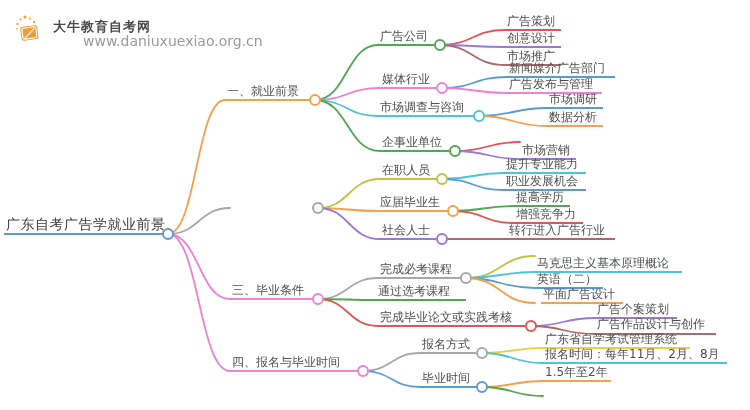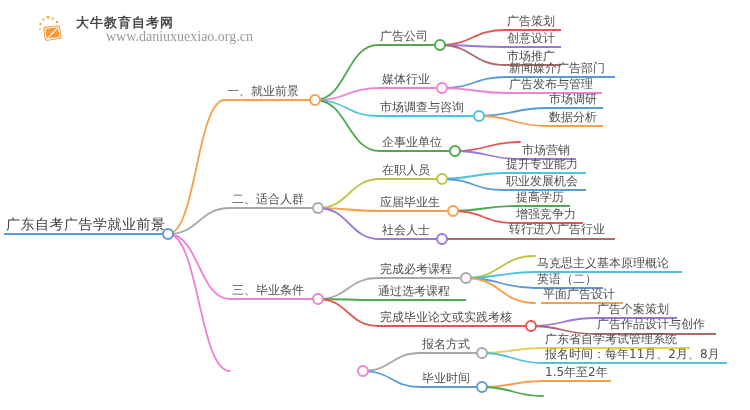--- a/index.html
+++ b/index.html
@@ -10,21 +10,21 @@
   #edges{position:absolute;left:0;top:0;width:750px;height:410px;}
   .node{
     position:absolute;height:15px;line-height:14px;font-size:12px;color:#4f4f4f;
     border-bottom:2px solid #701a75;white-space:nowrap;padding-left:2px;cursor:pointer;
   }
   .node.root{font-size:14px;color:#3d3d3d;height:17px;line-height:16px;letter-spacing:.5px;}
   .knob{
     position:absolute;width:8px;height:8px;border-radius:50%;
     background:#fff;border:2px solid #999;cursor:pointer;
   }
-  #logo{position:absolute;left:38px;top:14px;display:flex;align-items:flex-start;cursor:pointer;font-family:Liberation Serif, serif;}
+  #logo{position:absolute;left:15px;top:14px;display:flex;align-items:center;cursor:pointer;}
   #logo-text{margin-left:6px;}
   #logo-title{font-size:13px;font-weight:bold;color:#4a4a4a;letter-spacing:1px;line-height:17px;}
   #logo-url{font-size:14px;color:#9a9a9a;line-height:12px;margin-left:30px;}
 </style>
 </head>
 <body>
 
 <div id="stage">
   <svg id="edges" xmlns="http://www.w3.org/2000/svg">
       <path d="M 168 234 C 196.5 234, 196.5 100, 225 100" fill="none" stroke="#F5A04B" stroke-width="1.8" stroke-linecap="round"></path>
@@ -106,45 +106,45 @@
     <div class="knob" style="left: 436px; top: 82px; border-color: rgb(238, 130, 212);"></div>
     <div class="node" style="left: 507px; top: 61px; width: 106px; border-bottom-color: rgb(91, 155, 213);">新闻媒介广告部门</div>
     <div class="node" style="left: 507px; top: 77px; width: 93px; border-bottom-color: rgb(238, 130, 212);">广告发布与管理</div>
     <div class="node" style="left: 378px; top: 100px; width: 93px; border-bottom-color: rgb(78, 195, 219);">市场调查与咨询</div>
     <div class="knob" style="left: 473px; top: 110px; border-color: rgb(78, 195, 219);"></div>
     <div class="node" style="left: 547px; top: 92px; width: 54px; border-bottom-color: rgb(91, 155, 213);">市场调研</div>
     <div class="node" style="left: 547px; top: 110px; width: 54px; border-bottom-color: rgb(245, 160, 75);">数据分析</div>
     <div class="node" style="left: 380px; top: 135px; width: 67px; border-bottom-color: rgb(82, 168, 82);">企事业单位</div>
     <div class="knob" style="left: 449px; top: 145px; border-color: rgb(82, 168, 82);"></div>
     <div class="node" style="left: 520px; top: 143px; width: 54px; border-bottom-color: rgb(152, 120, 216);">市场营销</div>
-    <div class="node" style="left: 230px; top: 192px; width: 80px; border-bottom-color: rgb(168, 168, 168);">二、适合人群</div>
     <div class="knob" style="left: 312px; top: 202px; border-color: rgb(168, 168, 168);"></div>
     <div class="node" style="left: 380px; top: 163px; width: 54px; border-bottom-color: rgb(191, 196, 64);">在职人员</div>
     <div class="knob" style="left: 436px; top: 173px; border-color: rgb(191, 196, 64);"></div>
     <div class="node" style="left: 504px; top: 157px; width: 80px; border-bottom-color: rgb(78, 195, 219);">提升专业能力</div>
     <div class="node" style="left: 504px; top: 174px; width: 80px; border-bottom-color: rgb(91, 155, 213);">职业发展机会</div>
     <div class="node" style="left: 378px; top: 195px; width: 67px; border-bottom-color: rgb(245, 160, 75);">应届毕业生</div>
     <div class="knob" style="left: 447px; top: 205px; border-color: rgb(245, 160, 75);"></div>
     <div class="node" style="left: 514px; top: 190px; width: 54px; border-bottom-color: rgb(82, 168, 82);">提高学历</div>
     <div class="node" style="left: 514px; top: 207px; width: 67px; border-bottom-color: rgb(226, 85, 85);">增强竞争力</div>
     <div class="node" style="left: 380px; top: 223px; width: 54px; border-bottom-color: rgb(152, 120, 216);">社会人士</div>
     <div class="knob" style="left: 436px; top: 233px; border-color: rgb(152, 120, 216);"></div>
-    <div class="node" style="left: 507px; top: 223px; width: 106px; border-bottom-color: rgb(173, 106, 106); font-family: Liberation Mono, monospace;">转行进入广告行业</div>
+    <div class="node" style="left: 507px; top: 223px; width: 106px; border-bottom-color: rgb(173, 106, 106);">转行进入广告行业</div>
     <div class="node" style="left: 230px; top: 283px; width: 80px; border-bottom-color: rgb(238, 130, 212);">三、毕业条件</div>
     <div class="knob" style="left: 312px; top: 293px; border-color: rgb(238, 130, 212);"></div>
     <div class="node" style="left: 378px; top: 262px; width: 80px; border-bottom-color: rgb(168, 168, 168);">完成必考课程</div>
     <div class="knob" style="left: 460px; top: 272px; border-color: rgb(168, 168, 168);"></div>
     <div class="node" style="left: 535px; top: 256px; width: 145px; border-bottom-color: rgb(78, 195, 219);">马克思主义基本原理概论</div>
     <div class="node" style="left: 535px; top: 272px; width: 66px; border-bottom-color: rgb(91, 155, 213);">英语（二）</div>
     <div class="node" style="left: 541px; top: 287px; width: 80px; border-bottom-color: rgb(245, 160, 75);">平面广告设计</div>
     <div class="node" style="left: 376px; top: 284px; width: 88px; border-bottom-color: rgb(82, 168, 82);">通过选考课程</div>
     <div class="node" style="left: 378px; top: 310px; width: 145px; border-bottom-color: rgb(226, 85, 85);">完成毕业论文或实践考核</div>
     <div class="knob" style="left: 525px; top: 320px; border-color: rgb(226, 85, 85);"></div>
     <div class="node" style="left: 595px; top: 302px; width: 80px; border-bottom-color: rgb(152, 120, 216);">广告个案策划</div>
     <div class="node" style="left: 595px; top: 318px; width: 119px; border-bottom-color: rgb(173, 106, 106); font-family: Liberation Mono, monospace;">广告作品设计与创作</div>
+    <div class="node" style="left: 230px; top: 355px; width: 125px; border-bottom-color: rgb(238, 130, 212);">四、报名与毕业时间</div>
     <div class="knob" style="left: 357px; top: 365px; border-color: rgb(238, 130, 212);"></div>
     <div class="node" style="left: 420px; top: 337px; width: 54px; border-bottom-color: rgb(168, 168, 168);">报名方式</div>
     <div class="knob" style="left: 476px; top: 347px; border-color: rgb(168, 168, 168);"></div>
     <div class="node" style="left: 543px; top: 332px; width: 145px; border-bottom-color: rgb(230, 206, 78);">广东省自学考试管理系统</div>
     <div class="node" style="left: 543px; top: 347px; width: 182px; border-bottom-color: rgb(78, 195, 219);">报名时间：每年11月、2月、8月</div>
     <div class="node" style="left: 420px; top: 371px; width: 54px; border-bottom-color: rgb(91, 155, 213);">毕业时间</div>
     <div class="knob" style="left: 476px; top: 381px; border-color: rgb(91, 155, 213);"></div>
     <div class="node" style="left: 543px; top: 365px; width: 66px; border-bottom-color: rgb(245, 160, 75);">1.5年至2年</div>
   </div>
 

